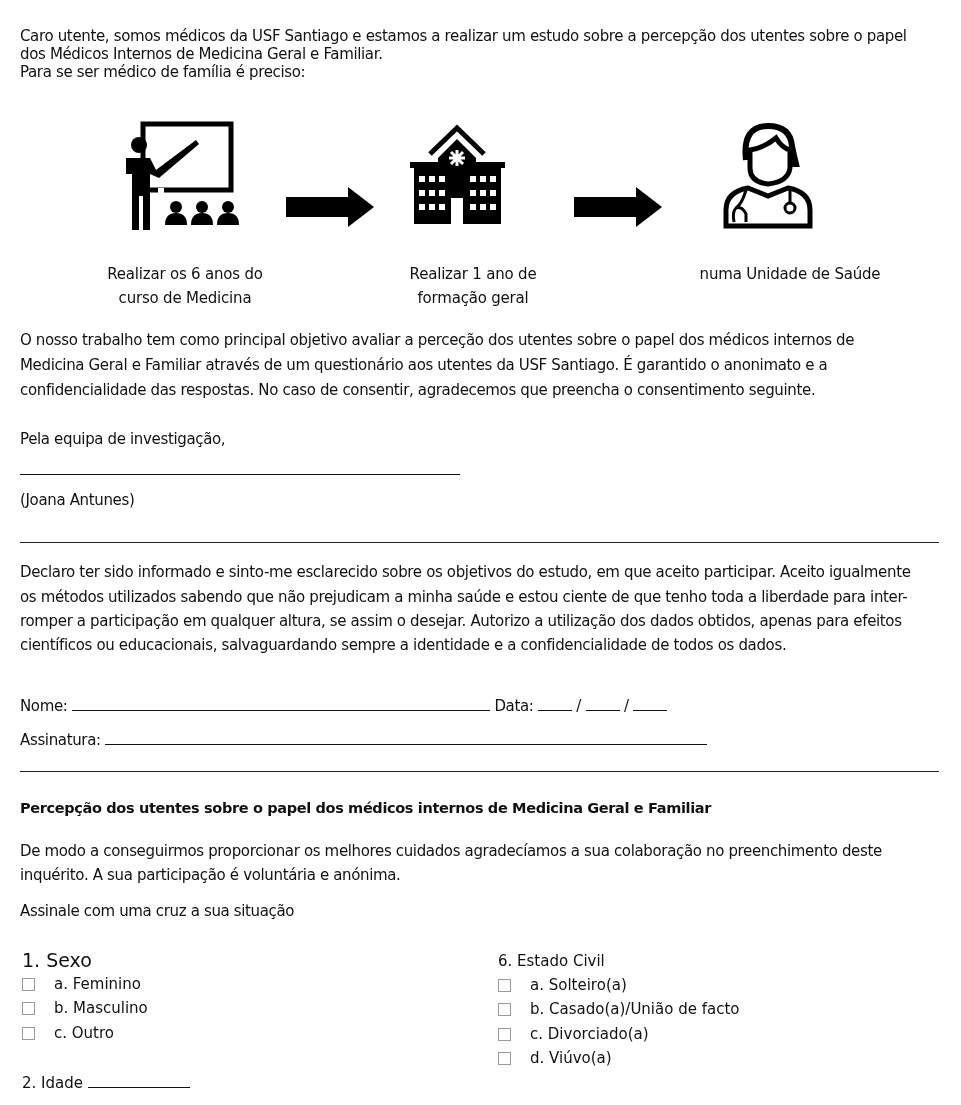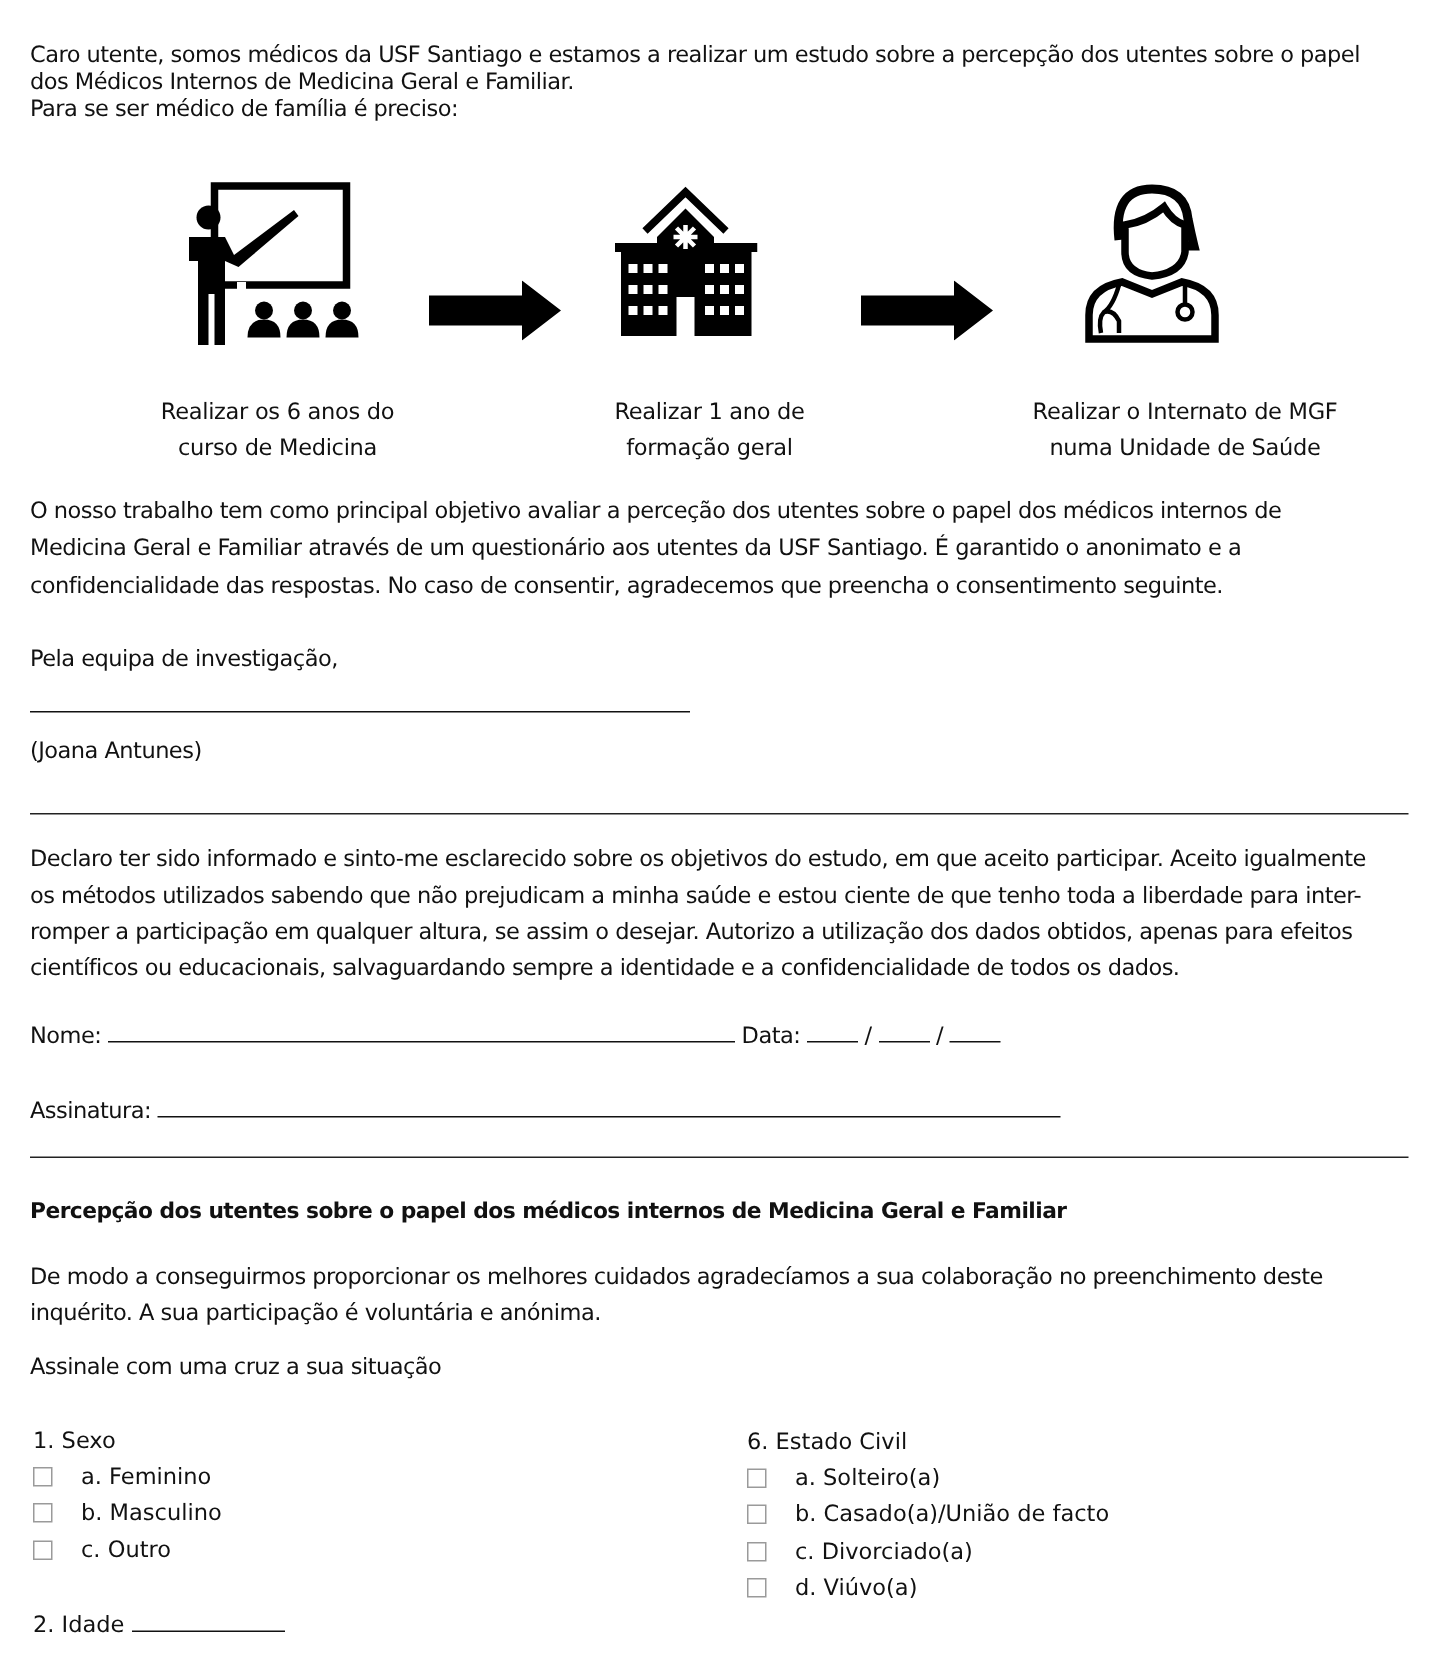--- a/index.html
+++ b/index.html
@@ -96,40 +96,39 @@
 
 <div class="abs cap" style="left:70px; top:262px;">
   <div>Realizar os 6 anos do</div>
   <div>curso de Medicina</div>
 </div>
 <div class="abs cap" style="left:358px; top:262px;">
   <div>Realizar 1 ano de</div>
   <div>formação geral</div>
 </div>
 <div class="abs cap" style="left:670px; top:262px; width:240px;">
-  <div>Realizar o Internato de MGF</div>
   <div>numa Unidade de Saúde</div>
 </div>
 
 <div class="abs txt p" style="top:328px;">O nosso trabalho tem como principal objetivo avaliar a perceção dos utentes sobre o papel dos médicos internos de</div>
 <div class="abs txt p" style="top:353px;">Medicina Geral e Familiar através de um questionário aos utentes da USF Santiago. É garantido o anonimato e a</div>
 <div class="abs txt p" style="top:378px;">confidencialidade das respostas. No caso de consentir, agradecemos que preencha o consentimento seguinte.</div>
 
 <div class="abs txt p" style="top:427px;">Pela equipa de investigação,</div>
 <div class="abs" style="left:20px; top:474px; width:440px; border-top:1px solid #111;"></div>
 <div class="abs txt p" style="top:488px;">(Joana Antunes)</div>
 
 <div class="hr" style="top:542px;"></div>
 
 <div class="abs txt p" style="top:560px;">Declaro ter sido informado e sinto-me esclarecido sobre os objetivos do estudo, em que aceito participar. Aceito igualmente</div>
 <div class="abs txt p" style="top:585px;">os métodos utilizados sabendo que não prejudicam a minha saúde e estou ciente de que tenho toda a liberdade para inter-</div>
 <div class="abs txt p" style="top:609px;">romper a participação em qualquer altura, se assim o desejar. Autorizo a utilização dos dados obtidos, apenas para efeitos</div>
 <div class="abs txt p" style="top:633px;">científicos ou educacionais, salvaguardando sempre a identidade e a confidencialidade de todos os dados.</div>
 
-<div class="abs txt" style="left:20px; top:678px; white-space:nowrap;">
+<div class="abs txt" style="left:20px; top:694px; white-space:nowrap;">
   <span>Nome:</span>
   <span class="blank" style="width:418px;"></span>
   <span>Data:</span>
   <span class="blank" style="width:34px;"></span>
   <span>/</span>
   <span class="blank" style="width:34px;"></span>
   <span>/</span>
   <span class="blank" style="width:34px;"></span>
 </div>
 
@@ -138,21 +137,21 @@
   <span class="blank" style="width:602px;"></span>
 </div>
 
 <div class="hr" style="top:771px;"></div>
 
 <div class="abs txt p bold" style="top:796px; font-size:14.5px;">Percepção dos utentes sobre o papel dos médicos internos de Medicina Geral e Familiar</div>
 <div class="abs txt p" style="top:839px;">De modo a conseguirmos proporcionar os melhores cuidados agradecíamos a sua colaboração no preenchimento deste</div>
 <div class="abs txt p" style="top:863px;">inquérito. A sua participação é voluntária e anónima.</div>
 <div class="abs txt p" style="top:899px;">Assinale com uma cruz a sua situação</div>
 
-<div class="abs" style="left:22px; top:950px; font-size:15px; line-height:20px;">1. Sexo</div>
+<div class="abs" style="left:22px; top:950px; font-size:19px; line-height:20px;">1. Sexo</div>
 <div class="opt" style="left:22px; top:974px;">
   <span class="cb"></span>
   <span class="lbl">a. Feminino</span>
 </div>
 <div class="opt" style="left:22px; top:998px;">
   <span class="cb"></span>
   <span class="lbl">b. Masculino</span>
 </div>
 <div class="opt" style="left:22px; top:1023px;">
   <span class="cb"></span>

